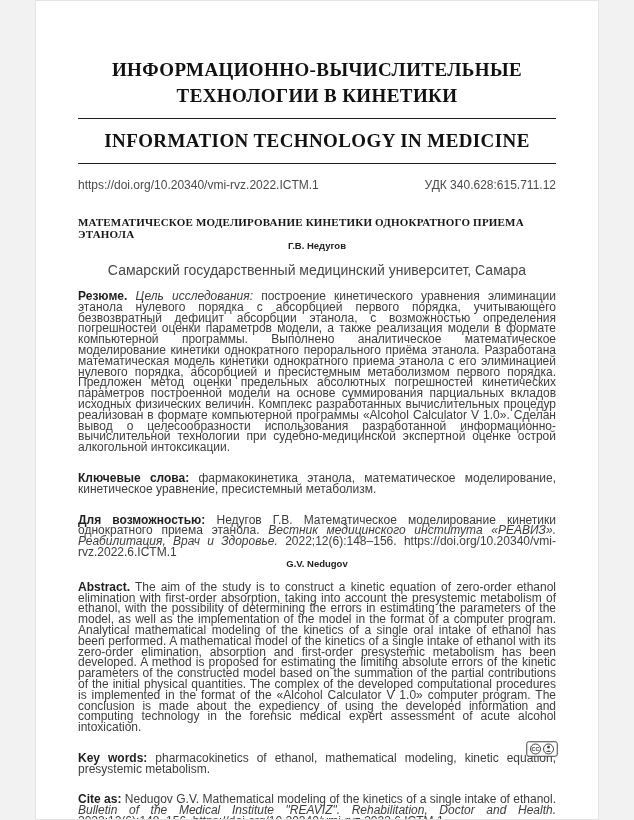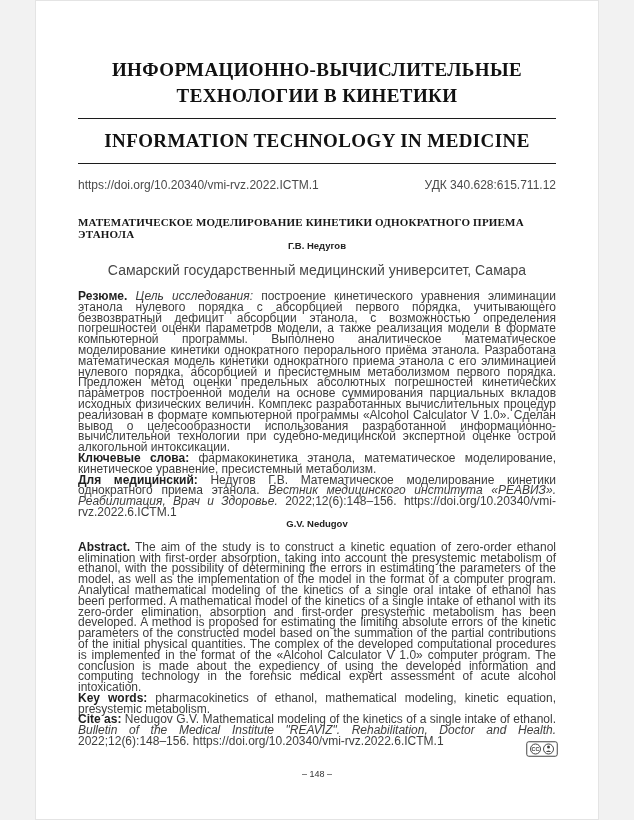--- a/index.html
+++ b/index.html
@@ -48,21 +48,21 @@
   .affil {
     text-align:center; font-size:14px; color:#474747;
     margin-top:11px;
   }
   .body-par {
     margin:13px 0 0 0;
     font-size:12px; line-height:10.8px;
     text-align:justify;
     color:#3d3d3d;
   }
-  .body-par + .body-par { margin-top:0; }
+  .body-par + .body-par { margin-top:20px; }
   .body-par b { color:#1f1f1f; }
 
   .cc-badge {
     position:absolute; right:40px; top:740px;
     width:32px; height:16px;
   }
   .page-number {
     position:absolute; left:0; right:0; top:768px;
     text-align:center; font-size:9px; color:#333;
   }
@@ -97,21 +97,21 @@
       <i>Цель исследования:</i>
       <span>построение кинетического уравнения элиминации этанола нулевого порядка с абсорбцией первого порядка, учитывающего безвозвратный дефицит абсорбции этанола, с возможностью определения погрешностей оценки параметров модели, а также реализация модели в формате компьютерной программы. Выполнено аналитическое математическое моделирование кинетики однократного перорального приёма этанола. Разработана математическая модель кинетики однократного приема этанола с его элиминацией нулевого порядка, абсорбцией и пресистемным метаболизмом первого порядка. Предложен метод оценки предельных абсолютных погрешностей кинетических параметров построенной модели на основе суммирования парциальных вкладов исходных физических величин. Комплекс разработанных вычислительных процедур реализован в формате компьютерной программы «Alcohol Calculator V 1.0». Сделан вывод о целесообразности использования разработанной информационно-вычислительной технологии при судебно-медицинской экспертной оценке острой алкогольной интоксикации.</span>
     </p>
 
     <p class="body-par">
       <b>Ключевые слова:</b>
       <span>фармакокинетика этанола, математическое моделирование, кинетическое уравнение, пресистемный метаболизм.</span>
     </p>
 
     <p class="body-par">
-      <b>Для медицинский:</b>
+      <b>Для возможностью:</b>
       <span>Недугов Г.В. Математическое моделирование кинетики однократного приема этанола.</span>
       <i>Вестник медицинского института «РЕАВИЗ». Реабилитация, Врач и Здоровье.</i>
       <span>2022;12(6):148–156. https://doi.org/10.20340/vmi-rvz.2022.6.ICTM.1</span>
     </p>
 
     <div class="author">G.V. Nedugov</div>
 
     <p class="body-par">
       <b>Abstract.</b>
       <span>The aim of the study is to construct a kinetic equation of zero-order ethanol elimination with first-order absorption, taking into account the presystemic metabolism of ethanol, with the possibility of determining the errors in estimating the parameters of the model, as well as the implementation of the model in the format of a computer program. Analytical mathematical modeling of the kinetics of a single oral intake of ethanol has been performed. A mathematical model of the kinetics of a single intake of ethanol with its zero-order elimination, absorption and first-order presystemic metabolism has been developed. A method is proposed for estimating the limiting absolute errors of the kinetic parameters of the constructed model based on the summation of the partial contributions of the initial physical quantities. The complex of the developed computational procedures is implemented in the format of the «Alcohol Calculator V 1.0» computer program. The conclusion is made about the expediency of using the developed information and computing technology in the forensic medical expert assessment of acute alcohol intoxication.</span>
@@ -135,14 +135,13 @@
     <svg viewBox="0 0 64 32" width="32" height="16" aria-hidden="true">
       <rect x="1.5" y="1.5" width="61" height="29" rx="4" fill="#ffffff" stroke="#444" stroke-width="2"></rect>
       <circle cx="19" cy="16" r="10" fill="none" stroke="#444" stroke-width="2"></circle>
       <text x="19" y="20" font-size="11" font-family="Liberation Sans, sans-serif" font-weight="bold" fill="#444" text-anchor="middle">CC</text>
       <circle cx="45" cy="16" r="10" fill="none" stroke="#444" stroke-width="2"></circle>
       <circle cx="45" cy="12" r="3" fill="#444"></circle>
       <path d="M39.5 22 q5.5 -6 11 0 z" fill="#444"></path>
     </svg>
   </div>
 
-  <footer class="page-number">– 148 –</footer>
 </div>
 
 </body></html>

